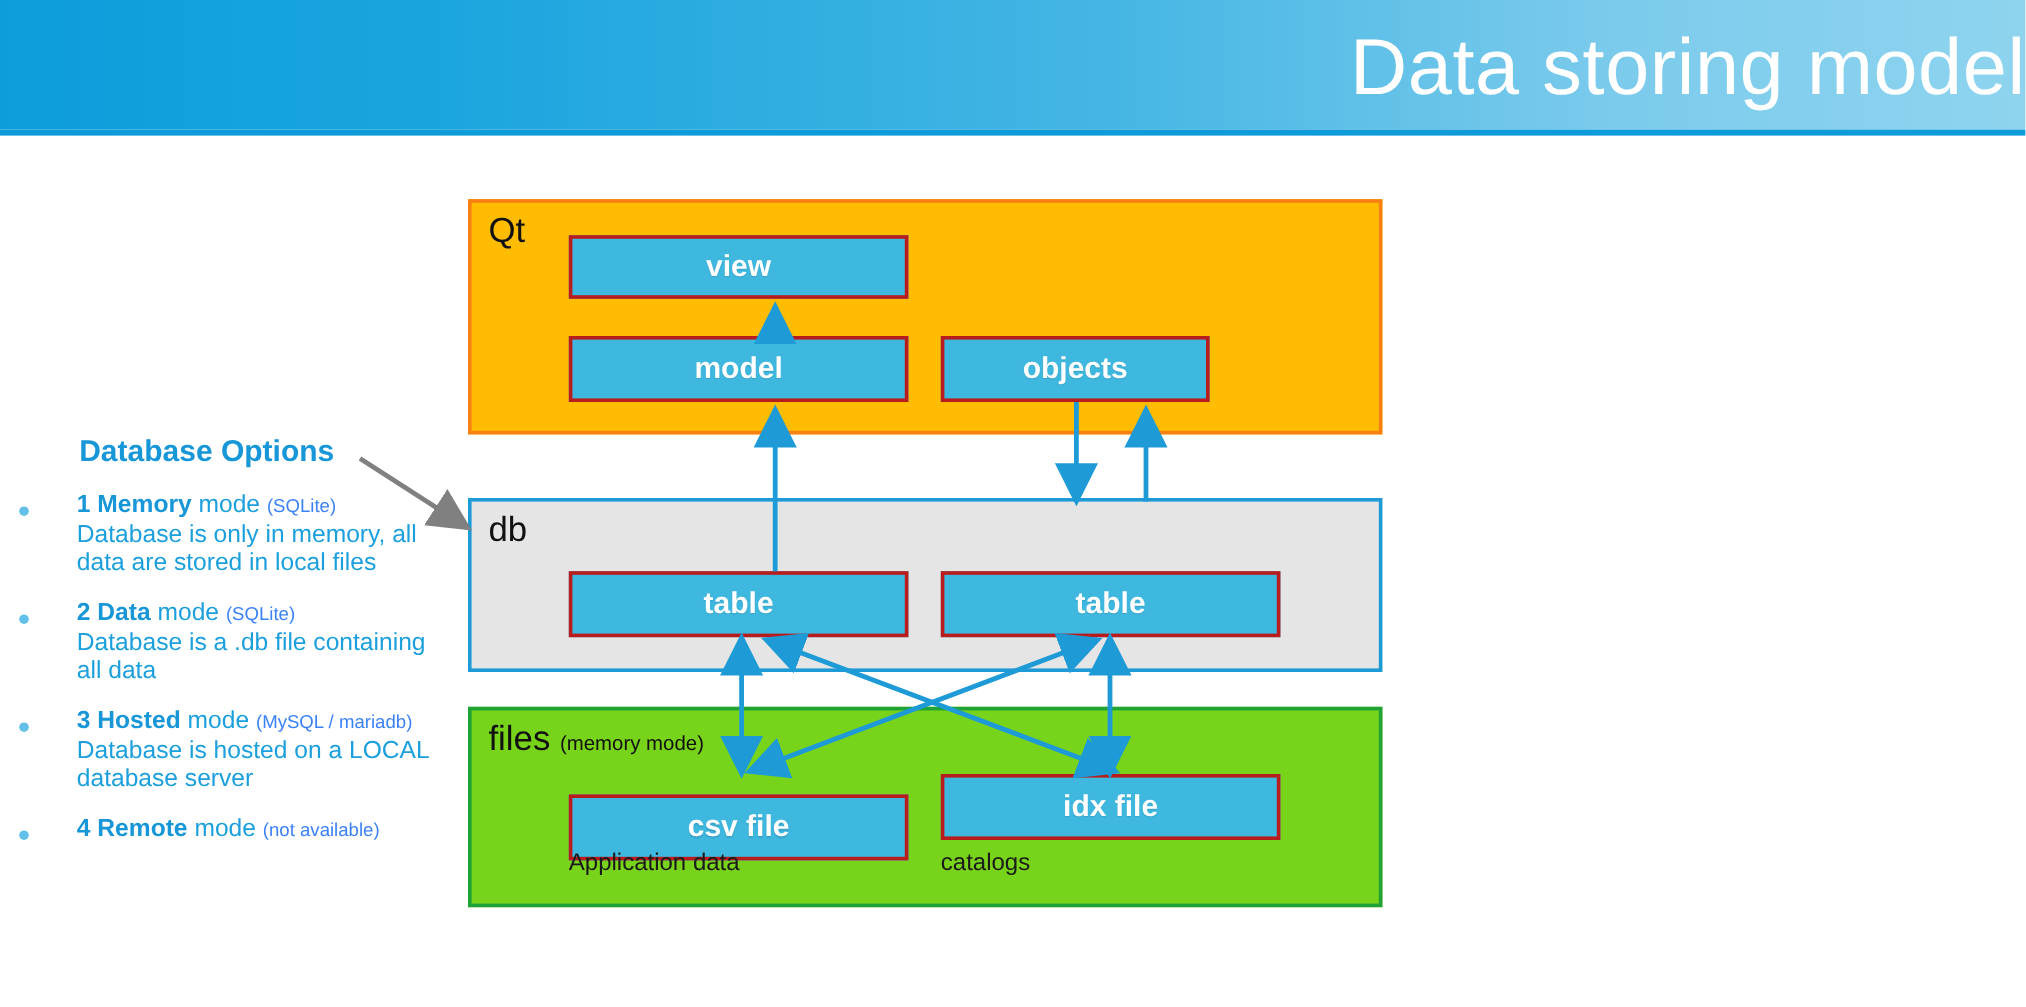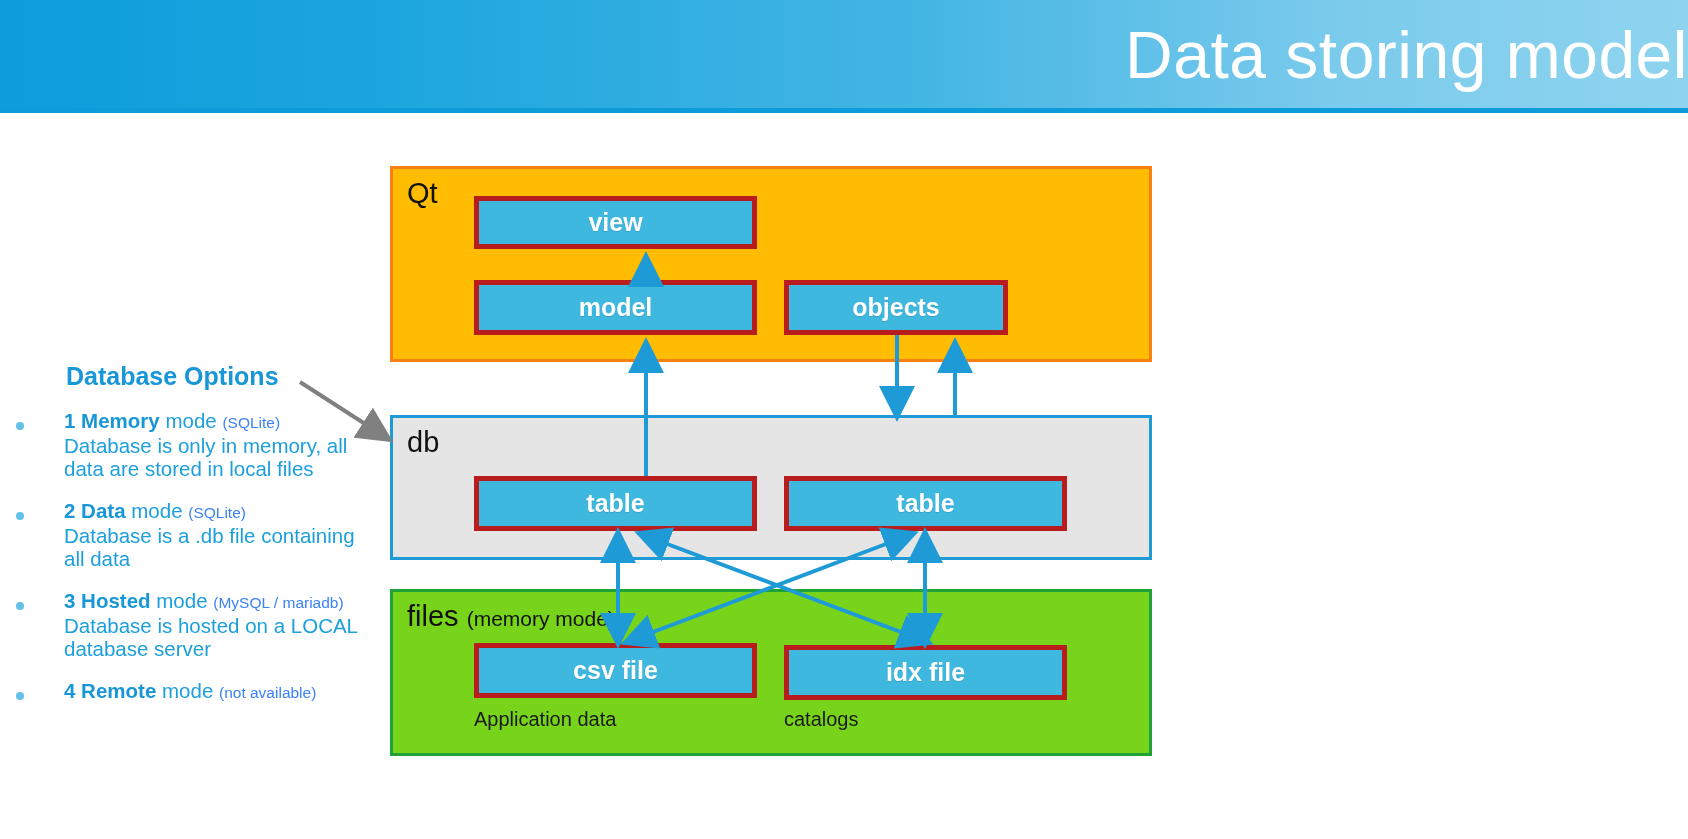--- a/index.html
+++ b/index.html
@@ -133,44 +133,44 @@
   .panel-label {
     position: absolute;
     left: 14px;
     top: 7px;
     font-size: 29px;
     color: #111111;
     white-space: nowrap;
     line-height: 34px;
   }
   .panel-label-sub {
-    font-size: 21px;
+    font-size: 17px;
     color: #111111;
   }
 
   
   .node-box {
     position: absolute;
     box-sizing: border-box;
     background: #3fb8e0;
-    border: 5px solid #b91c1c;
+    border: 3px solid #b91c1c;
     color: #ffffff;
     font-size: 25px;
     font-weight: bold;
     display: flex;
     align-items: center;
     justify-content: center;
     text-shadow: 0 1px 1px rgba(0,0,0,0.12);
   }
   #node-view   { left: 474px; top: 196px; width: 283px; height: 53px; }
   #node-model  { left: 474px; top: 280px; width: 283px; height: 55px; }
   #node-objects{ left: 784px; top: 280px; width: 224px; height: 55px; }
   #node-table-1{ left: 474px; top: 476px; width: 283px; height: 55px; }
   #node-table-2{ left: 784px; top: 476px; width: 283px; height: 55px; }
-  #node-csv    { left: 474px; top: 643px; width: 283px; height: 55px; }
+  #node-csv    { left: 474px; top: 662px; width: 283px; height: 55px; }
   #node-idx    { left: 784px; top: 645px; width: 283px; height: 55px; }
 
   
   .file-caption {
     position: absolute;
     font-size: 20px;
     color: #1a1a1a;
     text-align: left;
     white-space: nowrap;
   }

